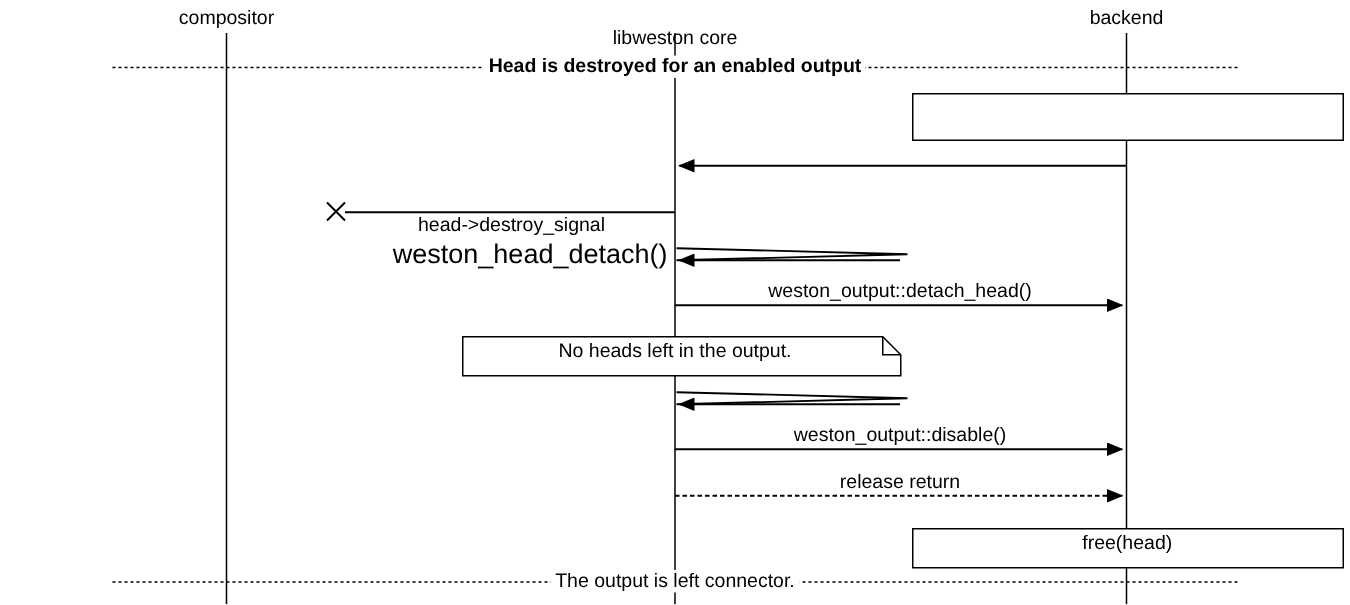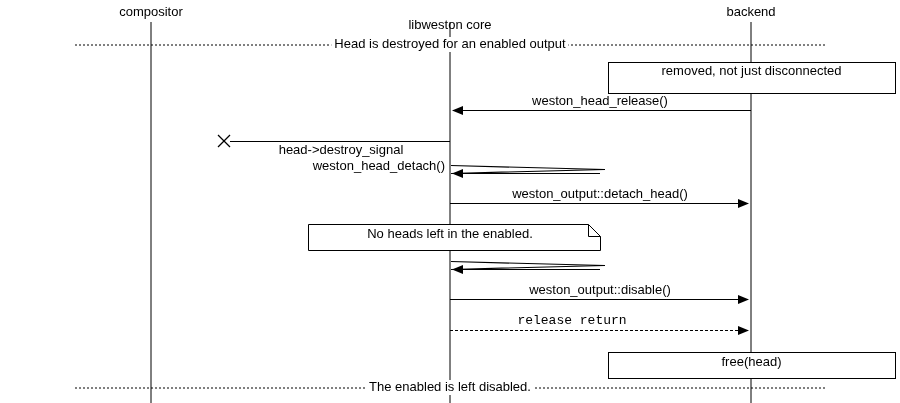--- a/index.html
+++ b/index.html
@@ -42,21 +42,21 @@
     text-align: center;
   }
   .msg-label {
     font-size: 13px;
     background: #ffffff;
     padding: 0 3px;
     transform: translateX(-50%);
     text-align: center;
   }
   .msg-label-right {
-    font-size: 13px;
+    font-size: 18px;
     background: #ffffff;
     padding: 0 2px;
     transform: translateX(-100%);
     text-align: left;
   }
   .note-text {
     position: absolute;
     font-size: 13px;
     color: #000000;
     text-align: center;
@@ -137,41 +137,39 @@
 
     <g>
       <line x1="450" y1="330.5" x2="748" y2="330.5" stroke="#000000" stroke-width="1.2" stroke-dasharray="3,2" marker-end="url(#arrowFilled)"></line>
     </g>
   </svg>
 
   <div class="lbl participant-label" style="left:151px; top:5px;">compositor</div>
   <div class="lbl participant-label" style="left:450px; top:5px;margin-top:13px;">libweston core</div>
   <div class="lbl participant-label" style="left:751px; top:5px;">backend</div>
 
-  <div class="lbl divider-label" style="left:450px; top:37px;">Head is destroyed for an enabled output</div>
-  <div class="lbl divider-label" style="left:450px; top:380px;">The enabled is left disabled.</div>
+  <div class="lbl divider-label" style="left:450px; top:37px;font-weight:bold;">Head is destroyed for an enabled output</div>
+  <div class="lbl divider-label" style="left:450px; top:380px;">The output is left connector.</div>
 
   <div class="note-text" style="left:608px; top:64px; width:287px;">
-    <div>removed, not just disconnected</div>
   </div>
 
   <div class="note-text" style="left:308px; top:227px; width:284px;">
-    <div>No heads left in the enabled.</div>
+    <div>No heads left in the output.</div>
   </div>
 
   <div class="note-text" style="left:608px; top:355px; width:287px;">
     <div>free(head)</div>
   </div>
 
-  <div class="lbl msg-label" style="left:600px; top:94px;">weston_head_release()</div>
 
   <div class="lbl msg-label" style="left:341px; top:143px;">head-&gt;destroy_signal</div>
 
   <div class="lbl msg-label-right" style="left:447px; top:159px;">weston_head_detach()</div>
 
   <div class="lbl msg-label" style="left:600px; top:187px;">weston_output::detach_head()</div>
 
 
   <div class="lbl msg-label" style="left:600px; top:283px;text-align:right;">weston_output::disable()</div>
 
-  <div class="lbl msg-label" style="left:572px; top:314px;font-family:Liberation Mono, monospace;">release return</div>
+  <div class="lbl msg-label" style="left:600px; top:314px;">release return</div>
 
 </div>
 
 </body></html>

